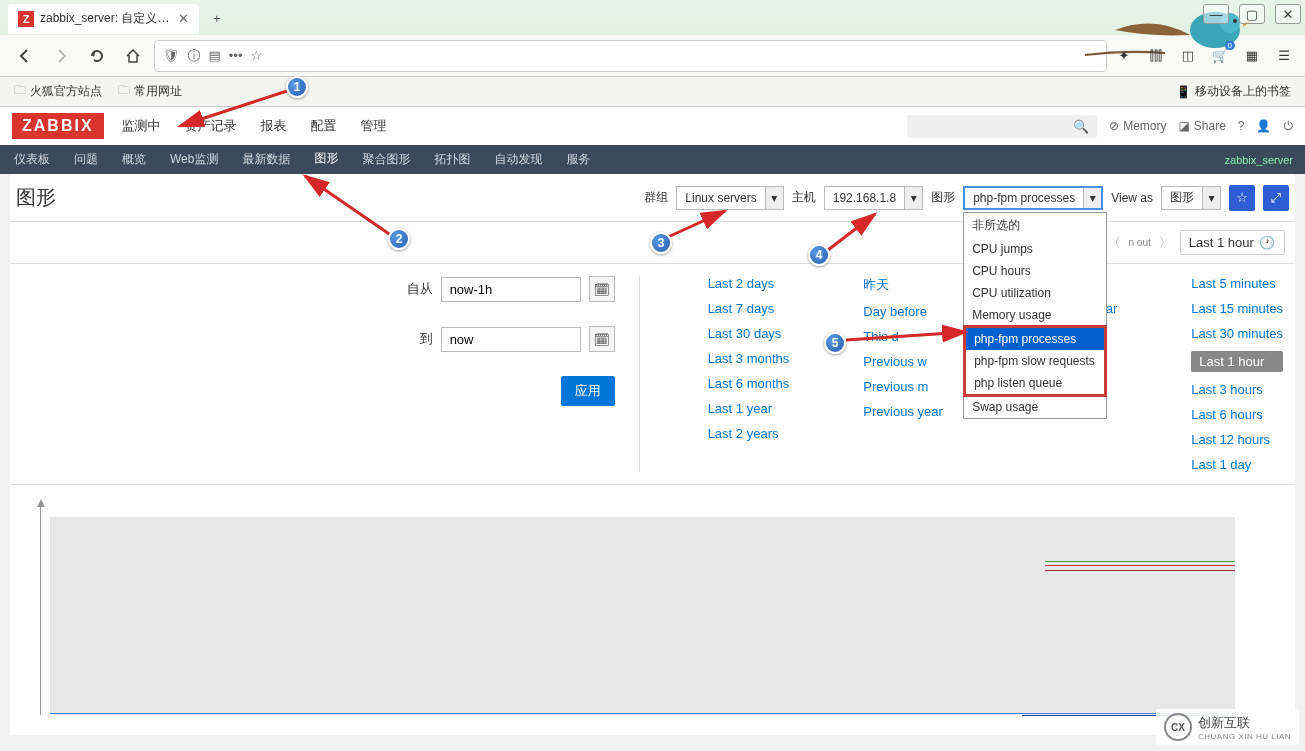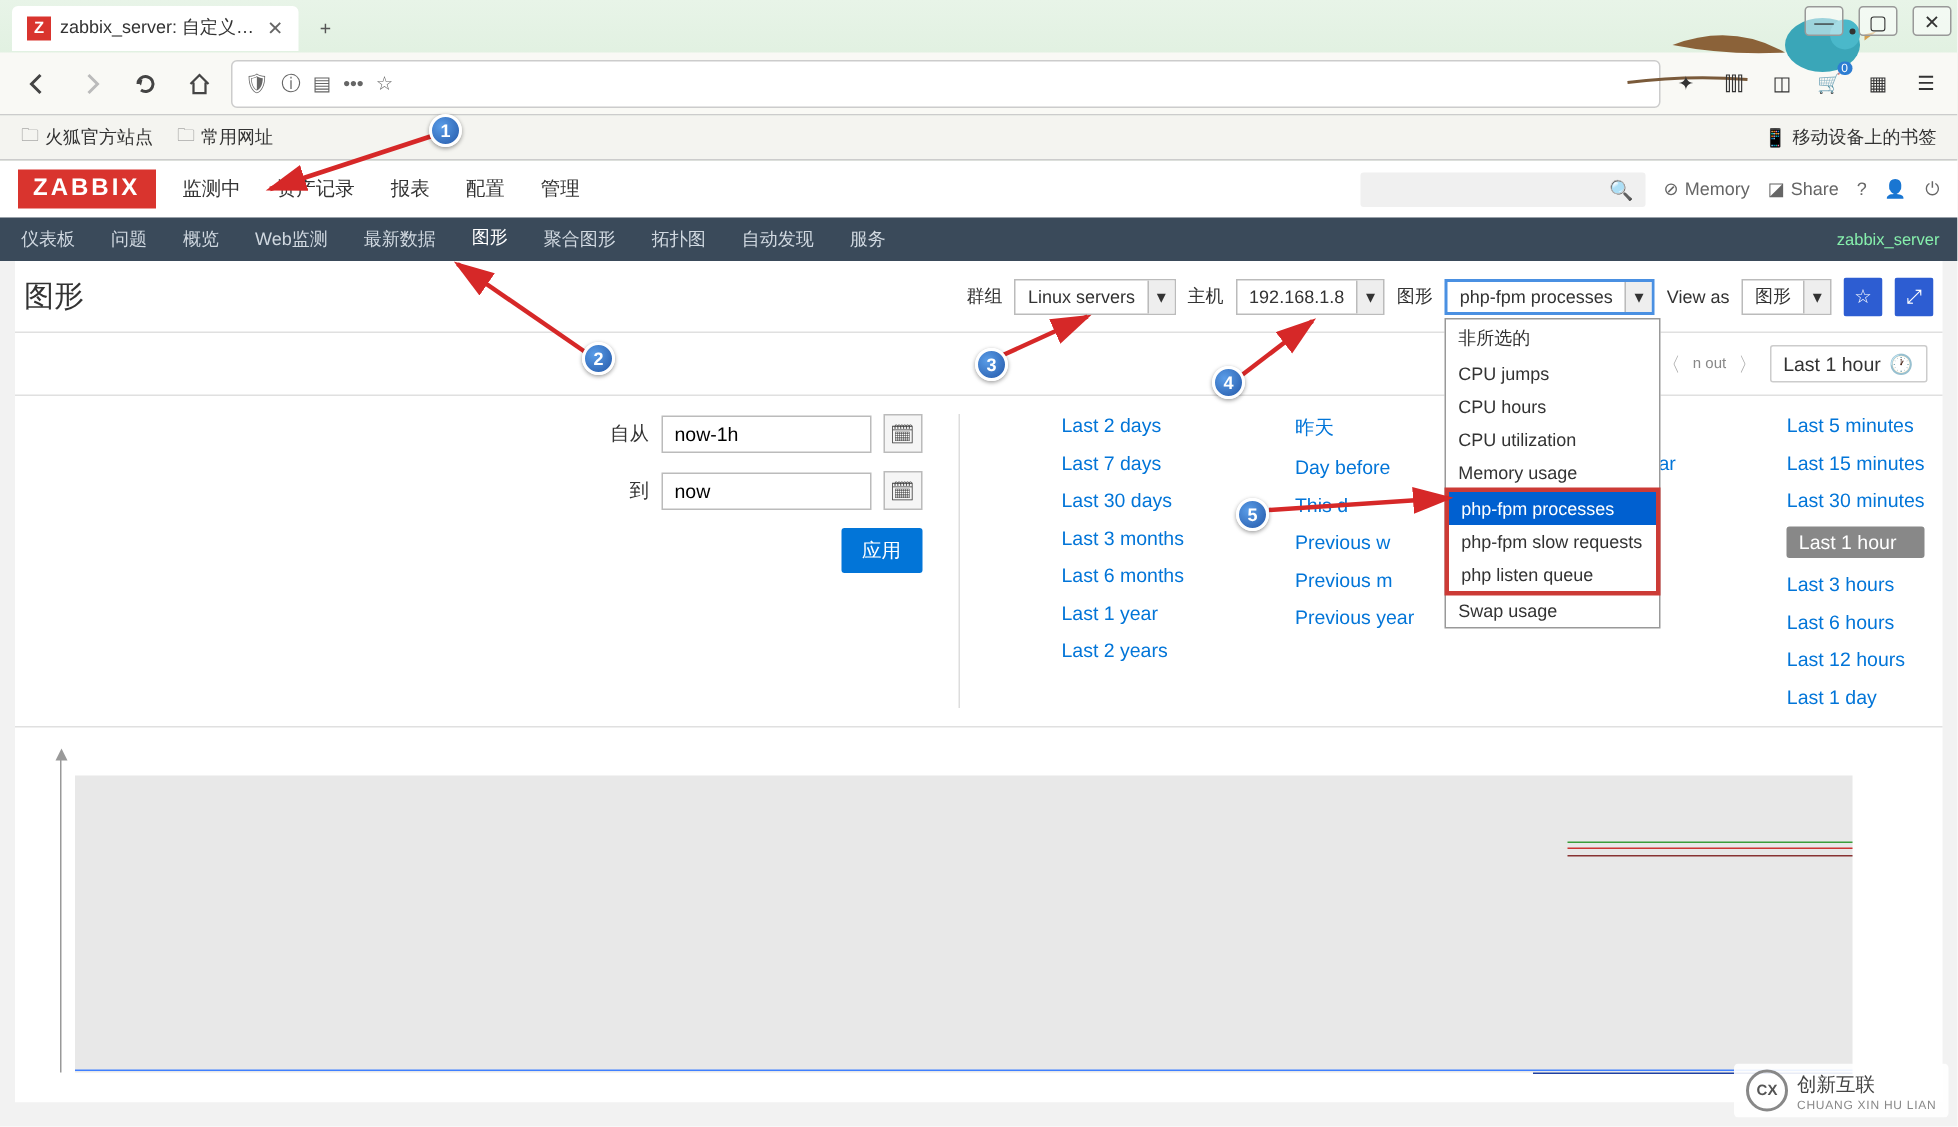--- a/index.html
+++ b/index.html
@@ -74,21 +74,21 @@
 .dropdown-box-red { border: 3px solid #cc3b36; padding: 0; margin: -1px; }
 .dropdown-box-red .dropdown-item { border-bottom: none; }
 
 
 .time-row { display: flex; align-items: center; padding: 8px 10px; justify-content: flex-end; gap: 8px; border-bottom: 1px solid #e0e0e0; position: relative; }
 .zoom-out-btn { color: #888; font-size: 10px; display: flex; align-items: center; gap: 4px; }
 .last1h-btn { display: flex; align-items: center; gap: 6px; font-size: 13px; color: #333; padding: 4px 8px; border: 1px solid #ccc; border-radius: 2px; }
 
 
 .time-panel { display: flex; padding: 12px; border-bottom: 1px solid #e0e0e0; gap: 24px; }
-.time-form { display: flex; flex-direction: column; gap: 12px; margin-left: auto; }
+.time-form { display: flex; flex-direction: column; gap: 24px; margin-left: auto; }
 .time-form-row { display: flex; align-items: center; gap: 8px; justify-content: flex-end; }
 .time-form-label { font-size: 13px; color: #333; width: 30px; text-align: right; }
 .time-input { border: 1px solid #bbb; padding: 4px 8px; width: 140px; font-size: 13px; }
 .cal-btn { width: 26px; height: 26px; border: 1px solid #bbb; display: flex; align-items: center; justify-content: center; background: #f5f5f5; }
 .apply-btn { background: #0275d8; color: #fff; border: none; padding: 6px 14px; font-size: 13px; border-radius: 2px; align-self: flex-end; cursor:pointer; }
 .preset-cols { display: flex; gap: 30px; }
 .preset-col { display: flex; flex-direction: column; gap: 10px; margin-left: 44px; }
 .preset-link { color: #0275d8; font-size: 13px; cursor: pointer; white-space: nowrap; }
 .preset-link.active { background: #888; color: #fff; padding: 3px 8px; border-radius: 2px; }
 .vdivider { width: 1px; background: #ddd; }

